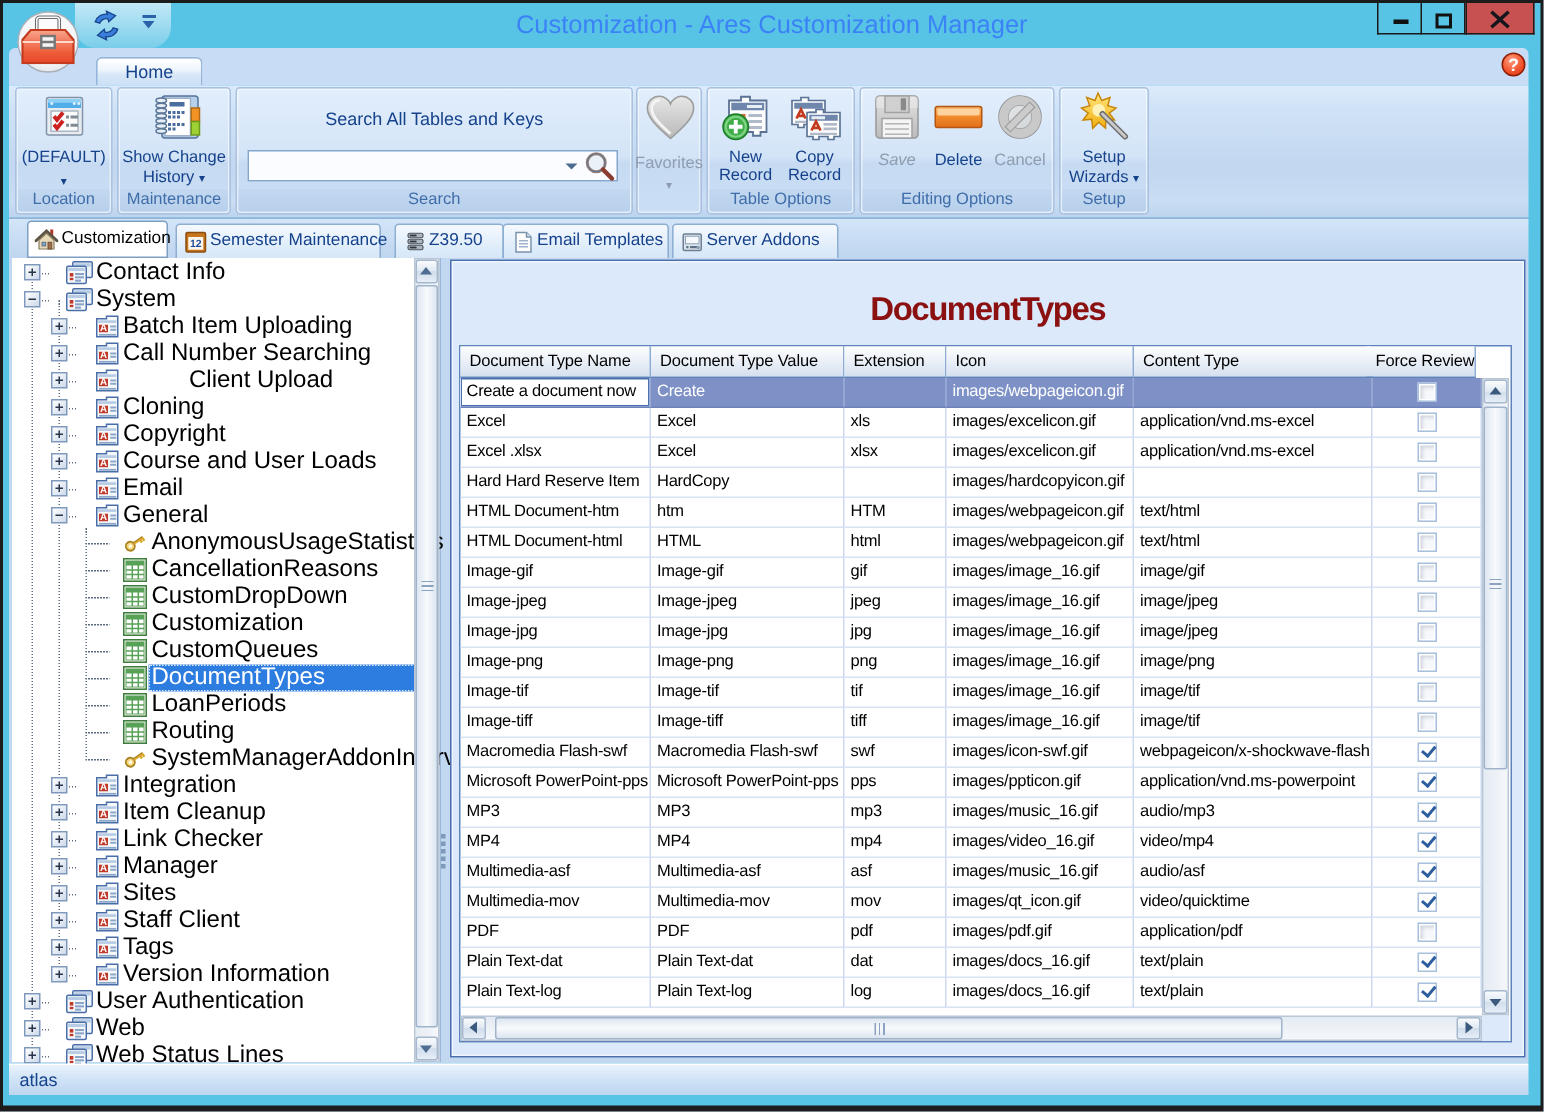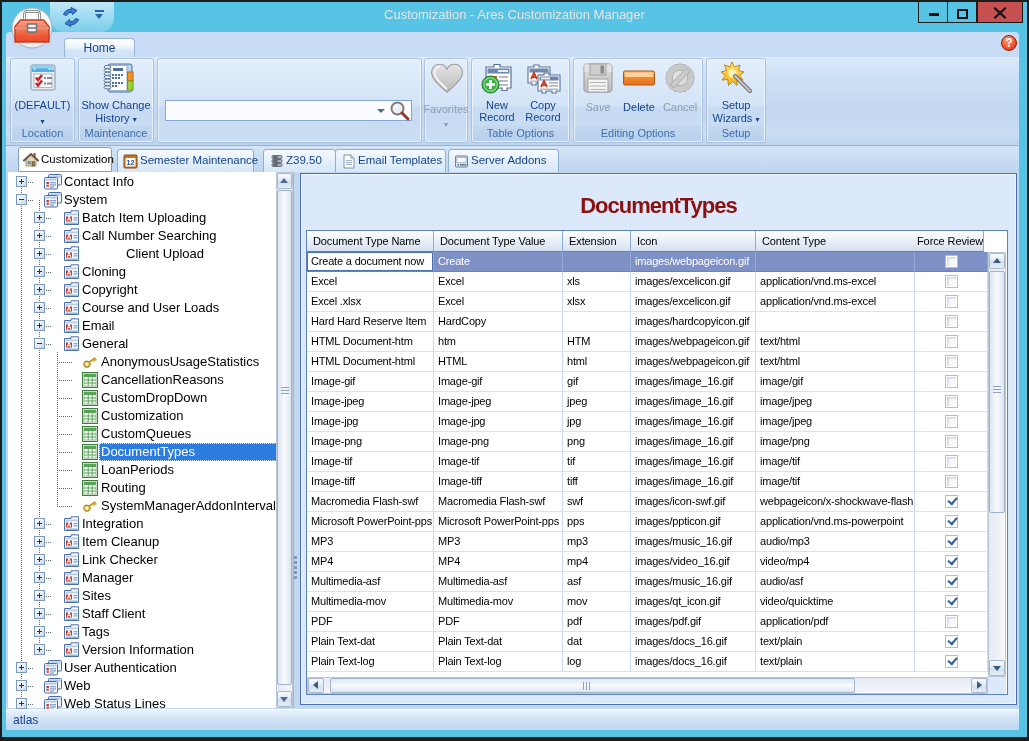--- a/index.html
+++ b/index.html
@@ -1,21 +1,21 @@
 <!DOCTYPE html>
 <html><head>
 <meta charset="utf-8">
 <style>
 * { margin:0; padding:0; box-sizing:border-box; }
 html,body { width:1029px; height:741px; overflow:hidden; }
 body { background:#1c1c1c; font-family:"Liberation Sans", sans-serif; position:relative; }
 .abs { position:absolute; }
 #win { position:absolute; left:2px; top:2px; width:1025px; height:735px; background:#57c4e5; }
 
-#titletext { position:absolute; left:0; right:0; top:7px; text-align:center; font-size:13px; color:#e5e5e5; }
+#titletext { position:absolute; left:0; right:0; top:7px; text-align:center; font-size:17px; color:#3b82f6; }
 .winbtn { position:absolute; top:2px; height:21px; border:1px solid #1a1a1a; border-top:none; }
 #btnmin { left:918px; width:30px; }
 #btnmax { left:948px; width:29px; border-left:none; }
 #btnclose { left:977px; width:46px; background:#c75050; }
 
 #ribbon-tabrow { position:absolute; left:6px; top:32px; width:1013px; height:25px; background:#c8dcf5; border-top-left-radius:4px; border-top-right-radius:4px; }
 #hometab { position:absolute; left:64px; top:38px; width:71px; height:19px; background:linear-gradient(#ffffff,#f0f6fd 40%,#d8e7f8 60%,#cce0f6); border:1px solid #96b5d8; border-bottom:none; border-radius:4px 4px 0 0; color:#15428b; font-size:12px; text-align:center; line-height:19px; }
 #ribbon-body { position:absolute; left:6px; top:57px; width:1013px; height:89px; background:linear-gradient(#dcebfb, #cfe2f6 18%, #c2d7f0 62%, #c9ddf3 88%, #bdd4ee); border-bottom:1px solid #95b3d7; }
 .rgroup { position:absolute; top:1px; height:85px; border:1px solid #aac2e0; border-radius:3px; background:linear-gradient(#e2eefc, #d3e4f7 55%, #c6daf2 60%, #cadef4); box-shadow:inset 0 0 0 1px rgba(255,255,255,.55); }
 .rgrouplabel { position:absolute; left:1px; right:1px; bottom:1px; height:15px; background:linear-gradient(#c3d8f0,#b8d0ec); border-radius:0 0 2px 2px; color:#3f6daa; font-size:11px; text-align:center; line-height:15px; }
@@ -28,21 +28,21 @@
 .dtab.active { top:1px; height:25px; background:#ffffff; border-color:#7d9fc4; color:#000; }
 .dtab .lbl { position:absolute; left:22px; top:4px; white-space:nowrap; font-size:11.5px; }
 .dtab.active .lbl { top:5px; }
 
 #content { position:absolute; left:6px; top:172px; width:1013px; height:537px; background:#c2d8f0; }
 #treepanel { position:absolute; left:2px; top:0px; width:286px; height:536px; background:#ffffff; border-right:1px solid #9cb8d8; }
 #rightpanel { position:absolute; left:294px; top:1px; width:717px; height:532px; background:#dce9fb; border:1px solid #4a71ae; box-shadow:inset 0 0 0 1px #eef5fd; }
 
 #statusbar { position:absolute; left:6px; top:709px; width:1013px; height:21px; background:linear-gradient(#eaf3fd,#cfe2f6 50%,#bed6f0); border-top:1px solid #ffffff; color:#15428b; font-size:12px; line-height:20px; padding-left:7px; }
 
-.trow { position:absolute; height:18px; font-size:13px; color:#000; white-space:nowrap; line-height:18px; }
+.trow { position:absolute; height:18px; font-size:16px; color:#000; white-space:nowrap; line-height:18px; }
 .ebox { position:absolute; width:11px; height:11px; background:linear-gradient(135deg,#ffffff,#cdd9ea); border:1px solid #7e99bb; }
 .ebox:before { content:""; position:absolute; left:2px; top:4px; width:5px; height:1px; background:#28344a; }
 .ebox.plus:after { content:""; position:absolute; left:4px; top:2px; width:1px; height:5px; background:#28344a; }
 
 .sb-track { position:absolute; background:linear-gradient(90deg,#e4ebf3,#f5f7fa); border:1px solid #b9c6d6; }
 .sb-track.h { background:linear-gradient(#e4ebf3,#f5f7fa); }
 .sb-btn { position:absolute; background:linear-gradient(#f9fbfd,#dfe8f2 50%,#d0ddec 50%,#e6eef7); border:1px solid #a6b8cd; border-radius:2px; }
 .sb-thumb { position:absolute; background:linear-gradient(90deg,#dde6f1,#f8fafc 50%,#dbe5f0); border:1px solid #9fb3ca; border-radius:2px; }
 .sb-thumb.h { background:linear-gradient(#dde6f1,#f8fafc 50%,#dbe5f0); }
 .arr { position:absolute; width:0; height:0; }
@@ -168,27 +168,29 @@
           <ellipse cx="6.5" cy="22" rx="3.5" ry="1.6"></ellipse>
           <ellipse cx="6.5" cy="25.4" rx="3.5" ry="1.6"></ellipse>
       </g>
     </svg>
     <div class="rlabel" style="left:0;right:0;top:40px;">Show Change</div>
     <div class="rlabel" style="left:0;right:0;top:53px;">History <span class="dda">▾</span></div>
     <div class="rgrouplabel">Maintenance</div>
   </div>
 
   <div class="rgroup" style="left:151px;width:265px;">
+    <div class="rlabel" style="left:0;right:0;top:13px;font-size:12px;">Search All Tables and Keys</div>
     <div style="position:absolute;left:7px;top:41px;width:247px;height:21px;background:#fafcff;border:1px solid #82a6cd;"></div>
     <div class="abs" style="left:219px;top:50px;width:0;height:0;border-left:4px solid transparent;border-right:4px solid transparent;border-top:4px solid #4d6a8f;"></div>
     <svg width="22" height="22" style="position:absolute;left:231px;top:41px;" viewBox="0 0 22 22">
       <circle cx="8.5" cy="8.5" r="6" fill="#dce8f2" fill-opacity="0.55" stroke="#9c8278" stroke-width="2"></circle>
       <circle cx="8.5" cy="8.5" r="6" fill="none" stroke="#60788f" stroke-width="0.8"></circle>
       <line x1="13" y1="13" x2="19" y2="19" stroke="#8b3c30" stroke-width="3" stroke-linecap="round"></line>
     </svg>
+    <div class="rgrouplabel">Search</div>
   </div>
 
   <div class="rgroup" style="left:418px;width:44px;">
     <svg width="34" height="32" style="position:absolute;left:5px;top:3px;" viewBox="0 0 32 30">
       <defs>
           <linearGradient id="hrt" x1="0" y1="0" x2="0" y2="1">
             <stop offset="0" stop-color="#e6e6e6"></stop>
             <stop offset="1" stop-color="#b9b9b9"></stop>
           </linearGradient>
         </defs>

